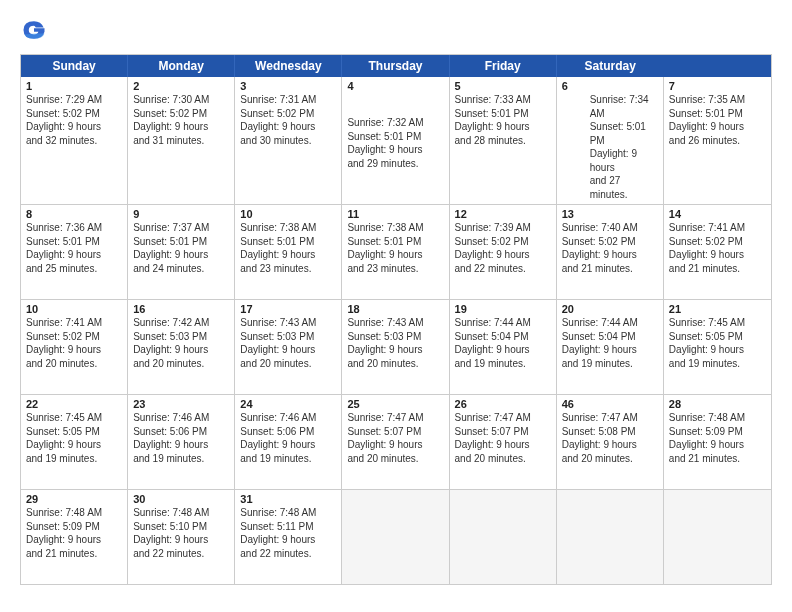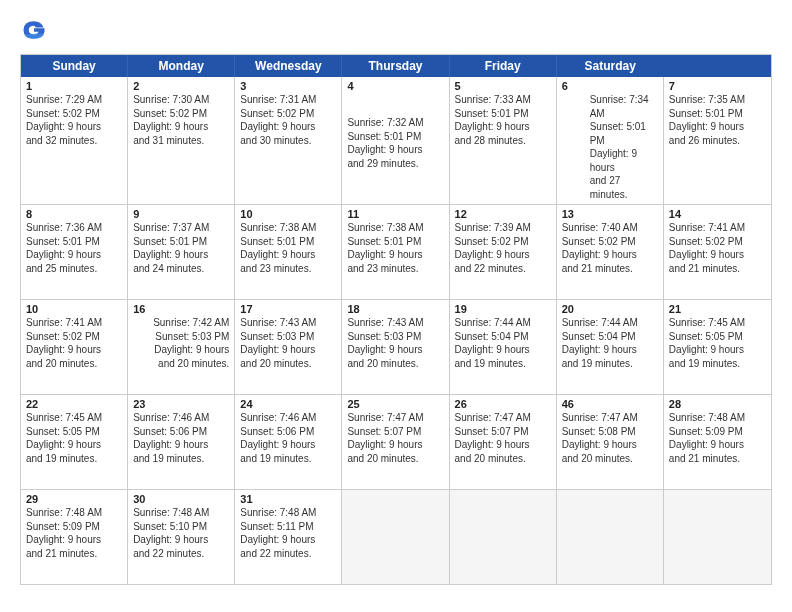--- a/index.html
+++ b/index.html
@@ -251,21 +251,21 @@
         <div class="cal-row">
           <div class="cal-cell">
             <span class="day-num">10</span>
             <div class="cell-text" style="white-space: pre-line;">Sunrise: 7:41 AM
 Sunset: 5:02 PM
 Daylight: 9 hours
 and 20 minutes.</div>
           </div>
           <div class="cal-cell">
             <span class="day-num">16</span>
-            <div class="cell-text" style="white-space: pre-line; text-align: right;">Sunrise: 7:42 AM
+            <div class="cell-text" style="white-space: pre-line;">Sunrise: 7:42 AM
 Sunset: 5:03 PM
 Daylight: 9 hours
 and 20 minutes.</div>
           </div>
           <div class="cal-cell">
             <span class="day-num">17</span>
             <div class="cell-text" style="white-space: pre-line;">Sunrise: 7:43 AM
 Sunset: 5:03 PM
 Daylight: 9 hours
 and 20 minutes.</div>

